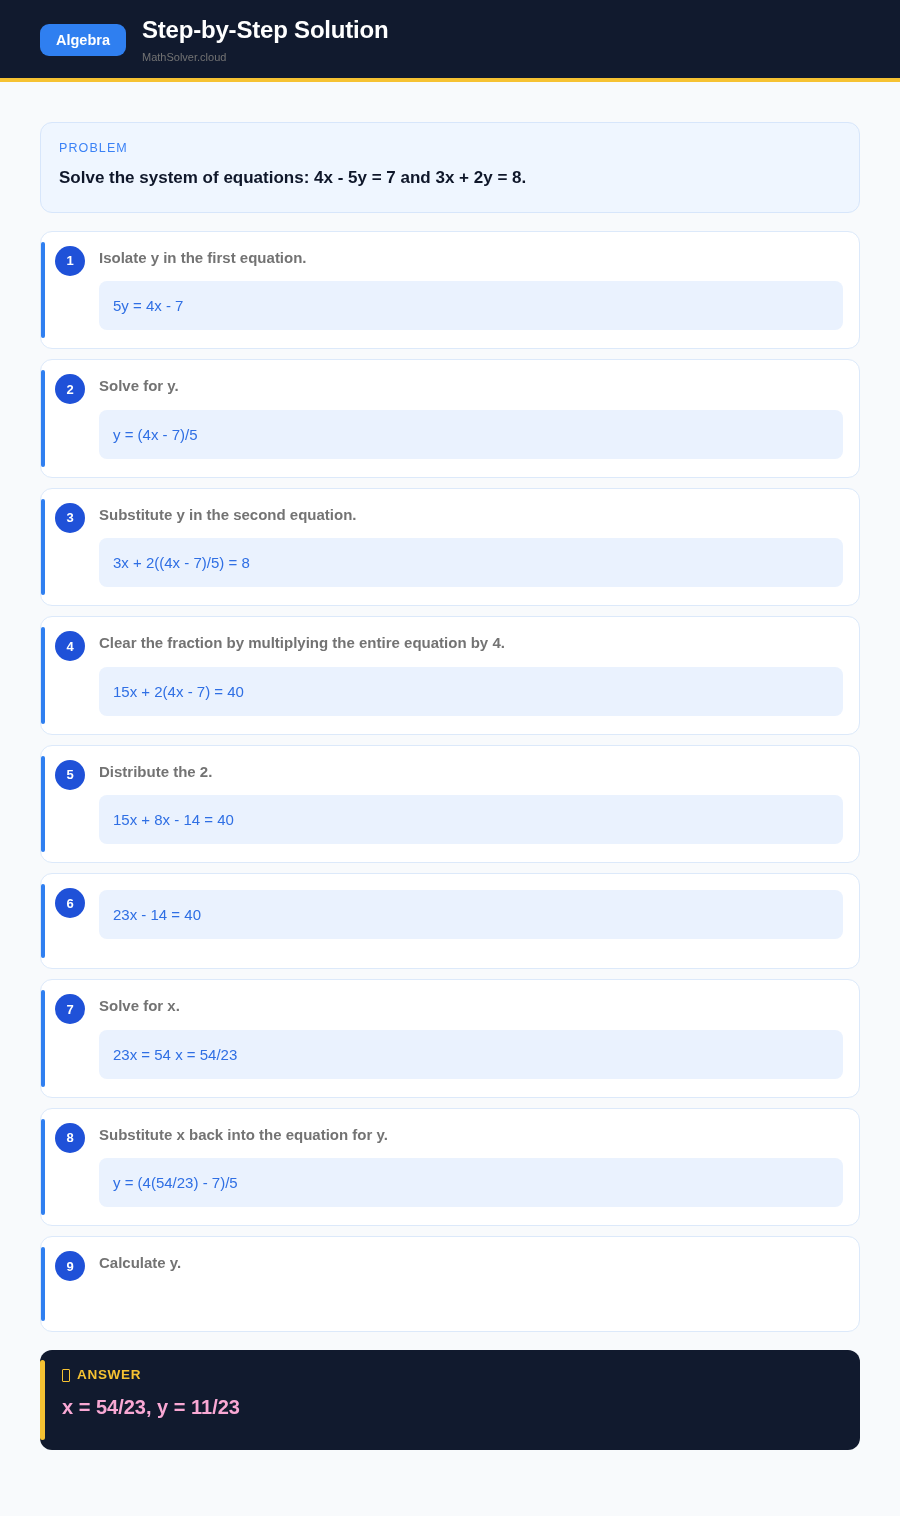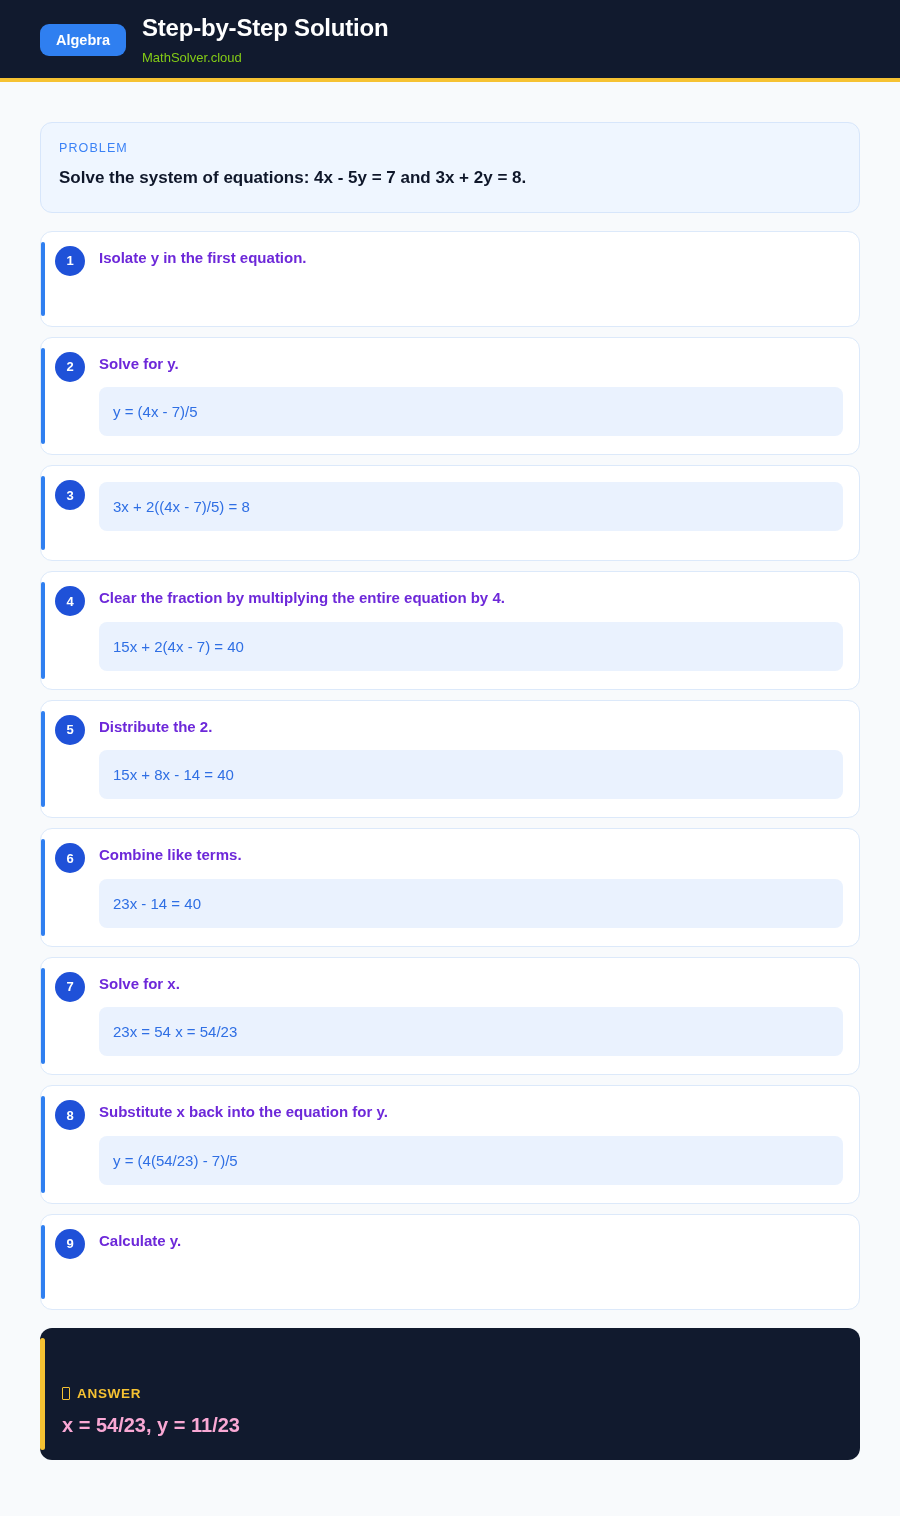--- a/index.html
+++ b/index.html
@@ -40,22 +40,22 @@
   }
   .header-text { display: flex; flex-direction: column; gap: 8px; }
   .header-title {
     color: #ffffff;
     font-size: 24px;
     font-weight: bold;
     letter-spacing: -0.2px;
     line-height: 1.15;
   }
   .header-subtitle {
-    color: #84cc16;
-    font-size: 13px;
+    color: #737373;
+    font-size: 11px;
     line-height: 1.2;
   }
 
   
   .main {
     flex: 1 0 auto;
     padding: 40px 40px 36px 40px;
     display: flex;
     flex-direction: column;
   }
@@ -111,21 +111,21 @@
     background: #1f51d8;
     color: #ffffff;
     font-size: 13px;
     font-weight: bold;
     display: flex;
     align-items: center;
     justify-content: center;
     line-height: 1;
   }
   .step-title {
-    color: #6d28d9;
+    color: #737373;
     font-size: 15px;
     font-weight: bold;
     line-height: 1.3;
     padding-right: 14px;
     margin-bottom: 14px;
   }
   .step-equation {
     background: #eaf2fe;
     border-radius: 8px;
     color: #2f6fe4;
@@ -154,21 +154,20 @@
     bottom: 10px;
     width: 5px;
     background: #f6c232;
     border-radius: 3px;
   }
   .answer-label-row {
     display: flex;
     align-items: flex-end;
     gap: 7px;
     margin-bottom: 13px;
-    margin-top: 41px;
   }
   .answer-icon {
     display: inline-block;
     width: 8px;
     height: 13px;
     border: 1.5px solid #f6c232;
     border-radius: 1px;
   }
   .answer-label {
     color: #f6c232;
@@ -203,53 +202,54 @@
       <div class="problem-label">PROBLEM</div>
       <div class="problem-text">Solve the system of equations: 4x - 5y = 7 and 3x + 2y = 8.</div>
     </div>
 
     <div class="steps">
 
       <div class="step-card">
         <div class="step-accent"></div>
         <div class="step-number">1</div>
         <div class="step-title">Isolate y in the first equation.</div>
+        <div class="step-equation">5y = 4x - 7</div>
       </div>
 
       <div class="step-card">
         <div class="step-accent"></div>
         <div class="step-number">2</div>
         <div class="step-title">Solve for y.</div>
         <div class="step-equation">y = (4x - 7)/5</div>
       </div>
 
       <div class="step-card">
         <div class="step-accent"></div>
         <div class="step-number">3</div>
+        <div class="step-title">Substitute y in the second equation.</div>
         <div class="step-equation">3x + 2((4x - 7)/5) = 8</div>
       </div>
 
       <div class="step-card">
         <div class="step-accent"></div>
         <div class="step-number">4</div>
         <div class="step-title">Clear the fraction by multiplying the entire equation by 4.</div>
         <div class="step-equation">15x + 2(4x - 7) = 40</div>
       </div>
 
       <div class="step-card">
         <div class="step-accent"></div>
         <div class="step-number">5</div>
         <div class="step-title">Distribute the 2.</div>
         <div class="step-equation">15x + 8x - 14 = 40</div>
       </div>
 
       <div class="step-card">
         <div class="step-accent"></div>
         <div class="step-number">6</div>
-        <div class="step-title">Combine like terms.</div>
         <div class="step-equation">23x - 14 = 40</div>
       </div>
 
       <div class="step-card">
         <div class="step-accent"></div>
         <div class="step-number">7</div>
         <div class="step-title">Solve for x.</div>
         <div class="step-equation">23x = 54 x = 54/23</div>
       </div>
 

